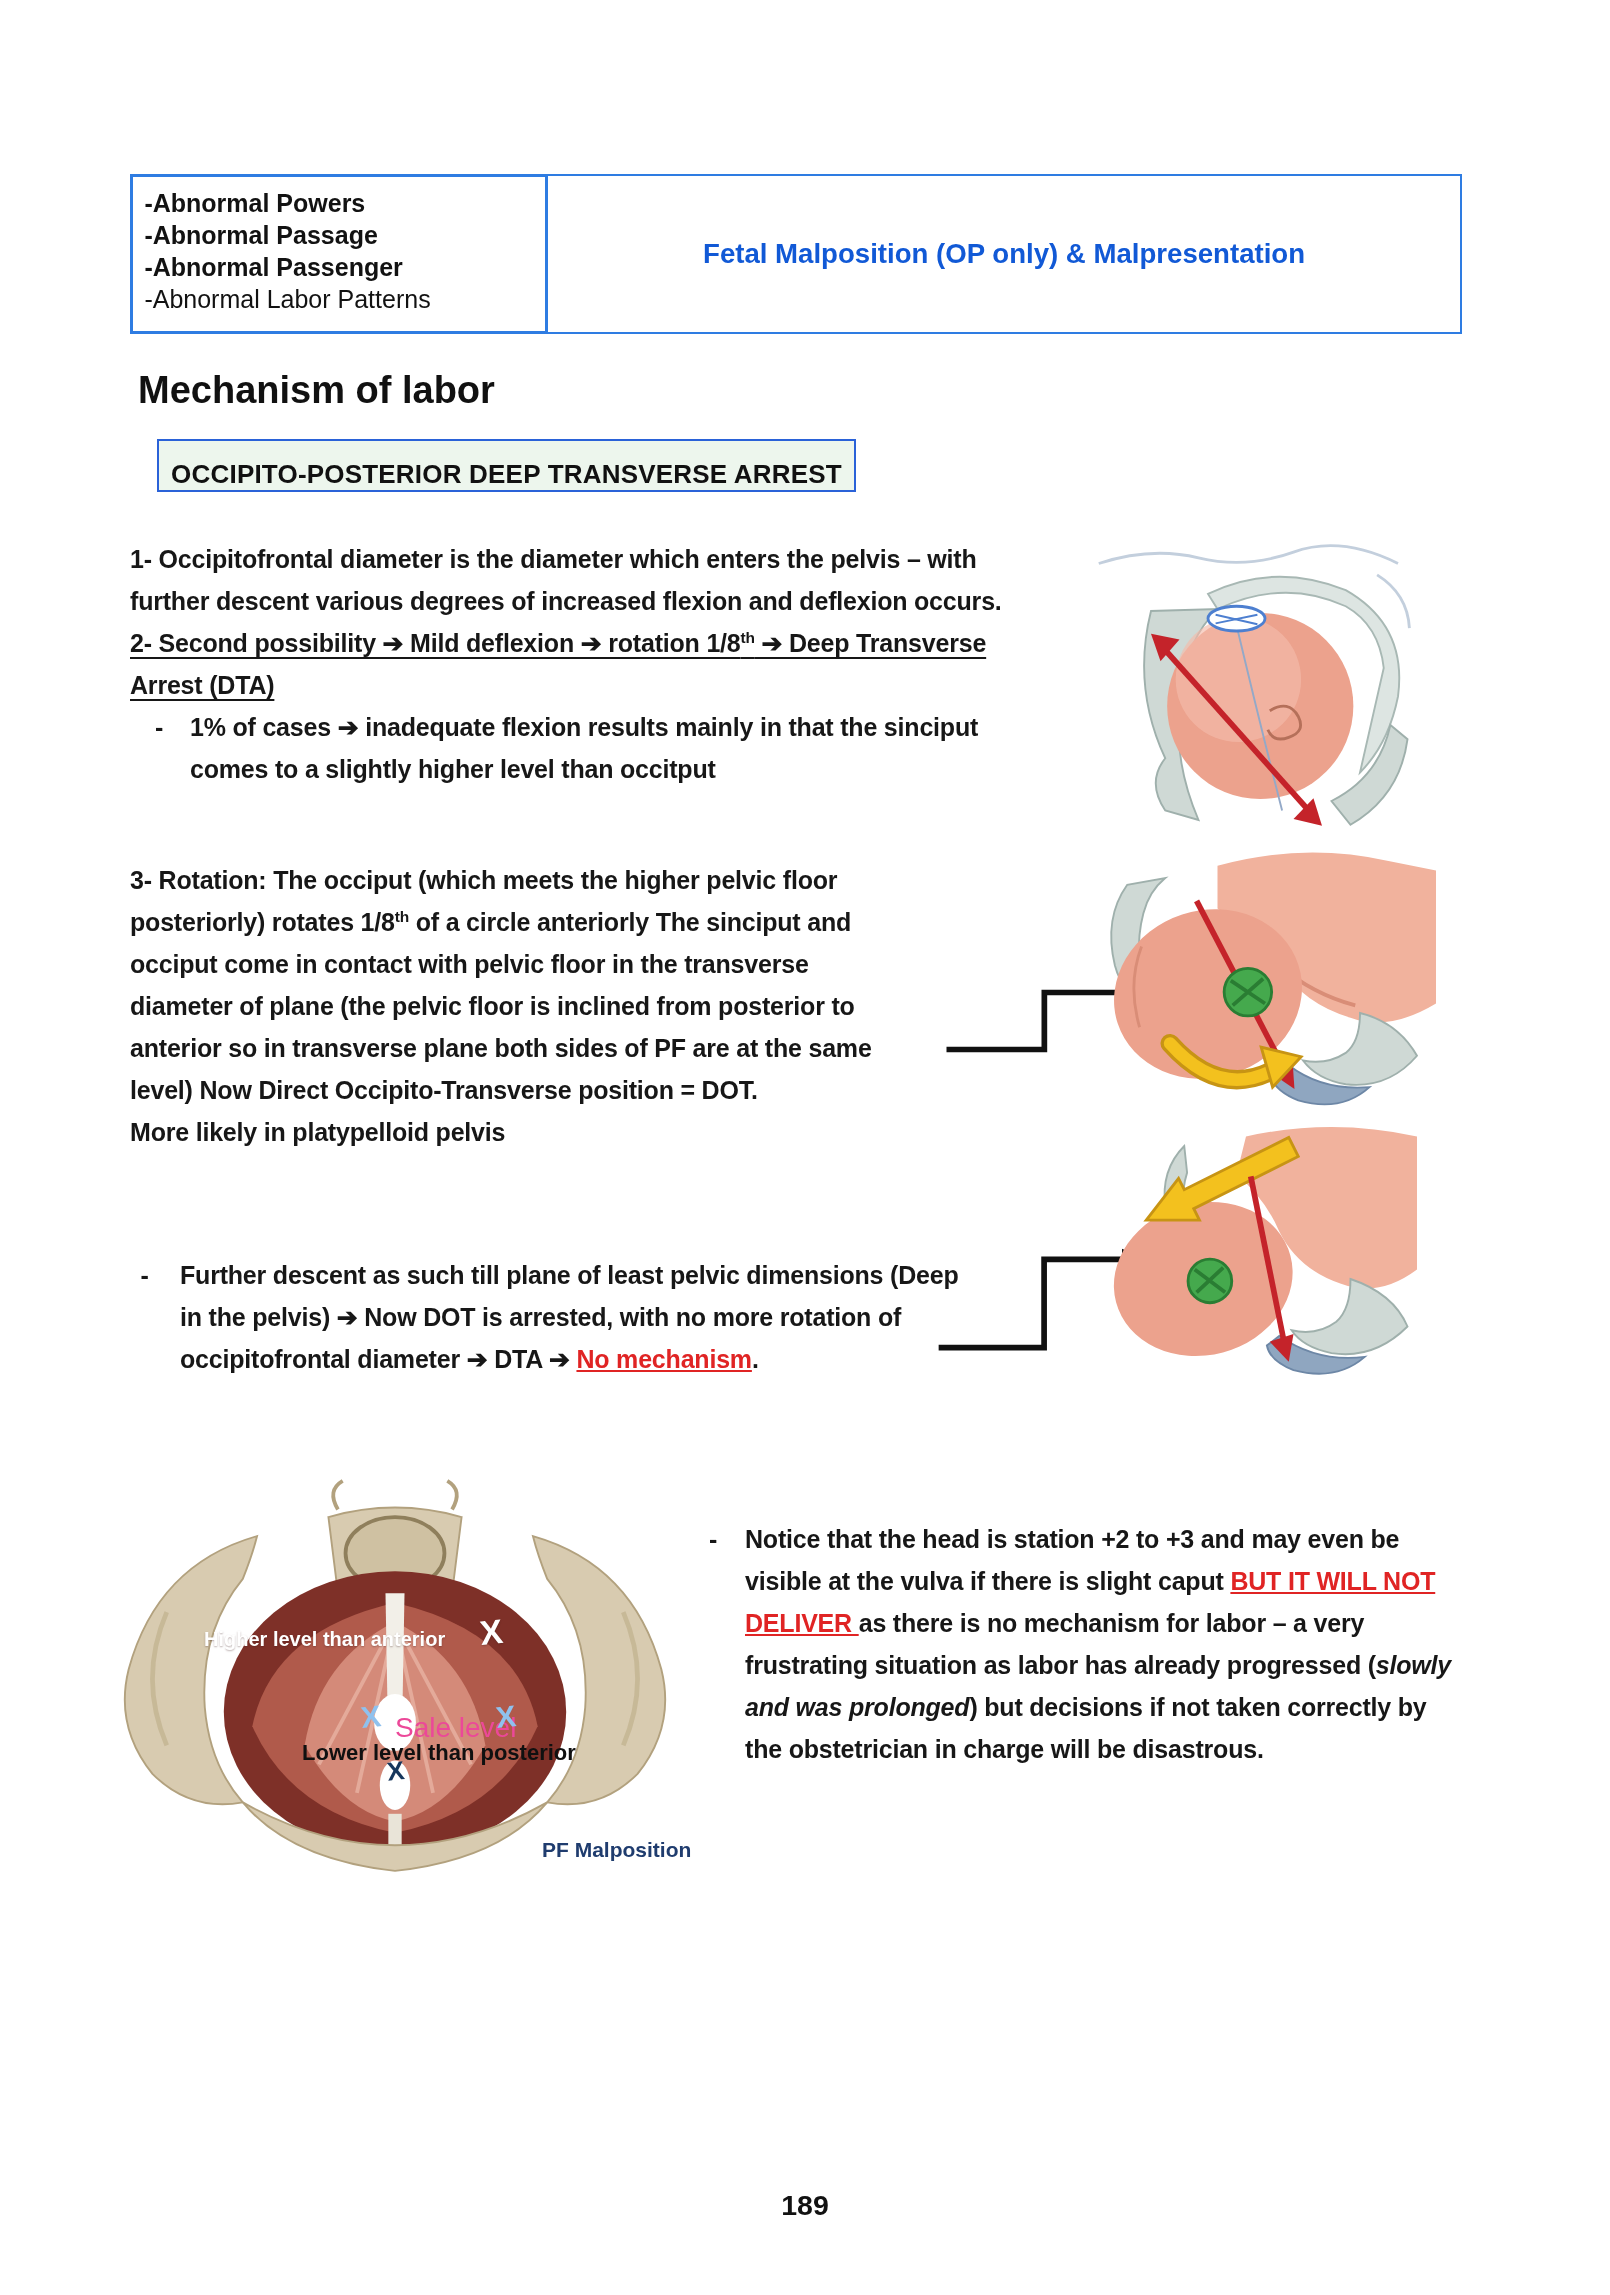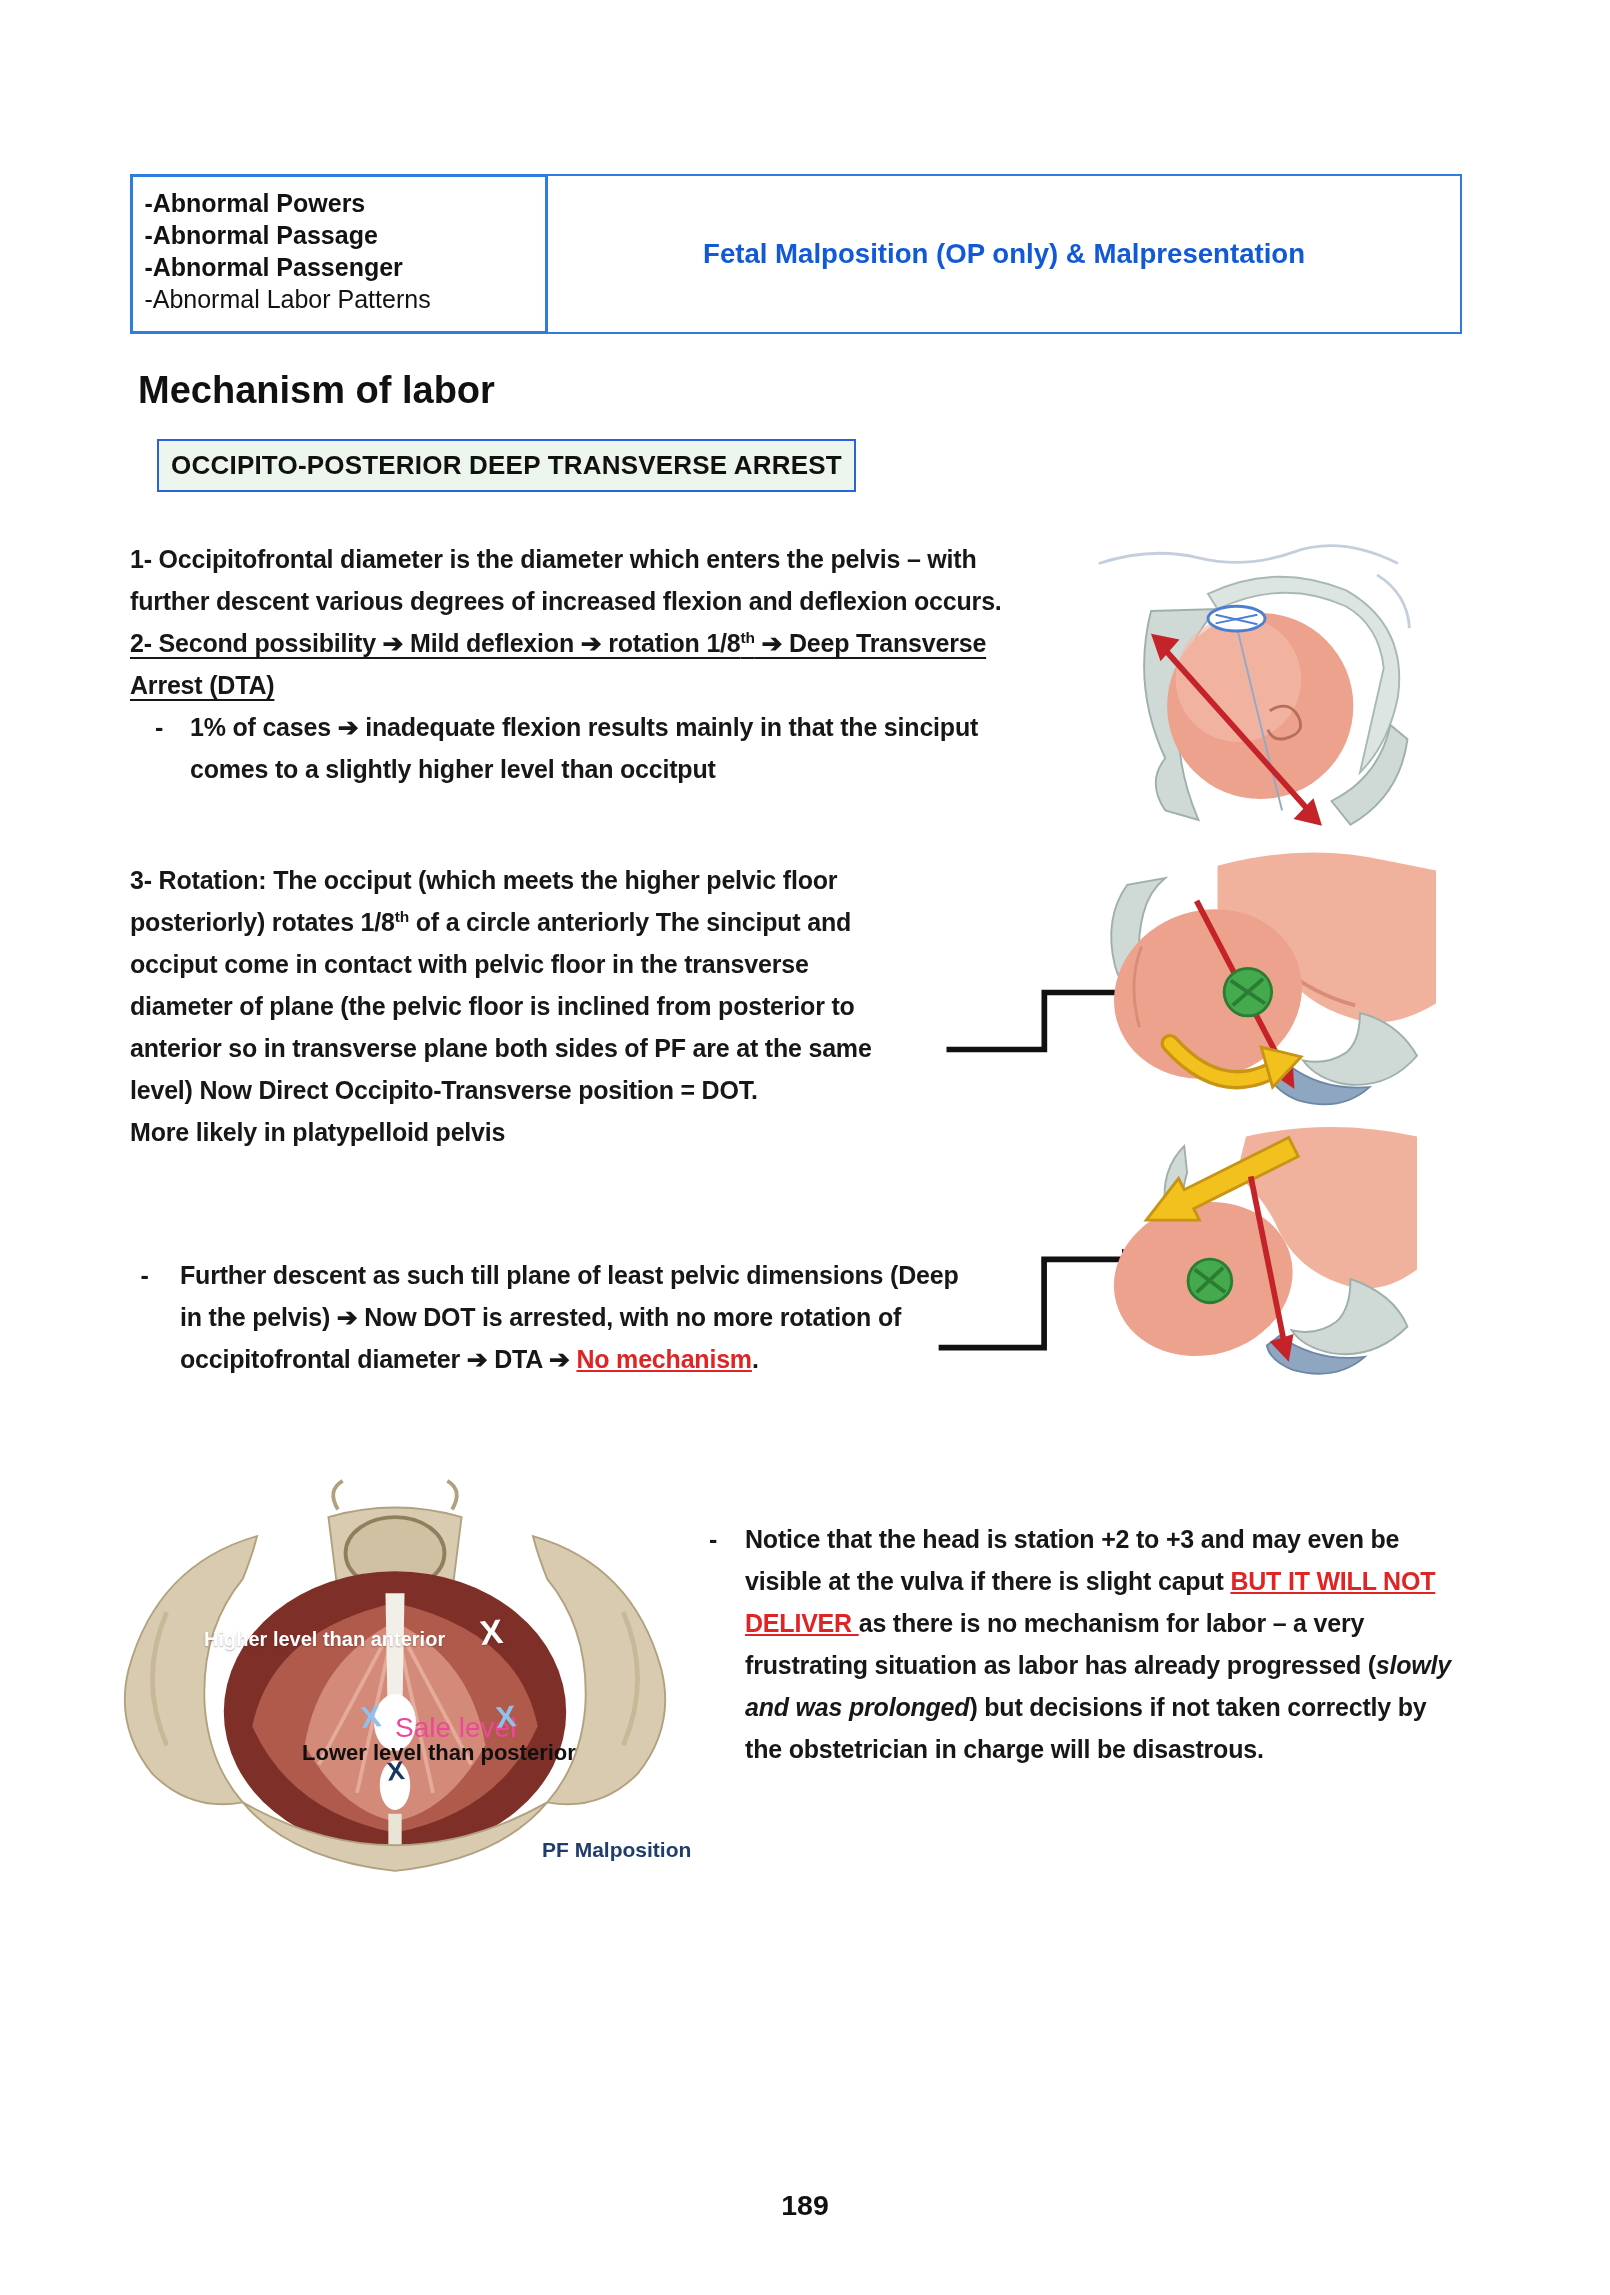--- a/index.html
+++ b/index.html
@@ -23,21 +23,21 @@
     flex:1; border:2.9px solid #2e7ce2; display:flex; align-items:center; justify-content:center;
     background:#fff; box-sizing:border-box;
   }
   .hrow + .hrow { margin-top:-2.9px; }
   .hblue { color:#1159d6; font-weight:700; font-size:27.6px; }
 
   
   .mech { left:138px; top:369px; font-size:38px; font-weight:700; color:#111; }
   .titlebox {
     left:157px; top:439px; width:699px; height:53px; background:#edf6ed;
-    border:2.9px solid #2a62d8; display:flex; align-items:center; justify-content:center;
+    border:2.9px solid #2a62d8; display:flex; align-items:flex-end; justify-content:center;
     box-sizing:border-box;
   }
   .titlebox-text { font-size:26px; font-weight:700; color:#111; letter-spacing:0.2px; }
 
   
   .bodytext { font-weight:700; font-size:25px; line-height:42px; color:#171717; letter-spacing:-0.2px; }
   .bodytext p { margin:0; }
   .block1 { left:130px; top:538px; width:904px; }
   .underlined { text-decoration:underline; text-underline-offset:4.8px; }
   .block3 { left:130px; top:859px; width:761px; }

